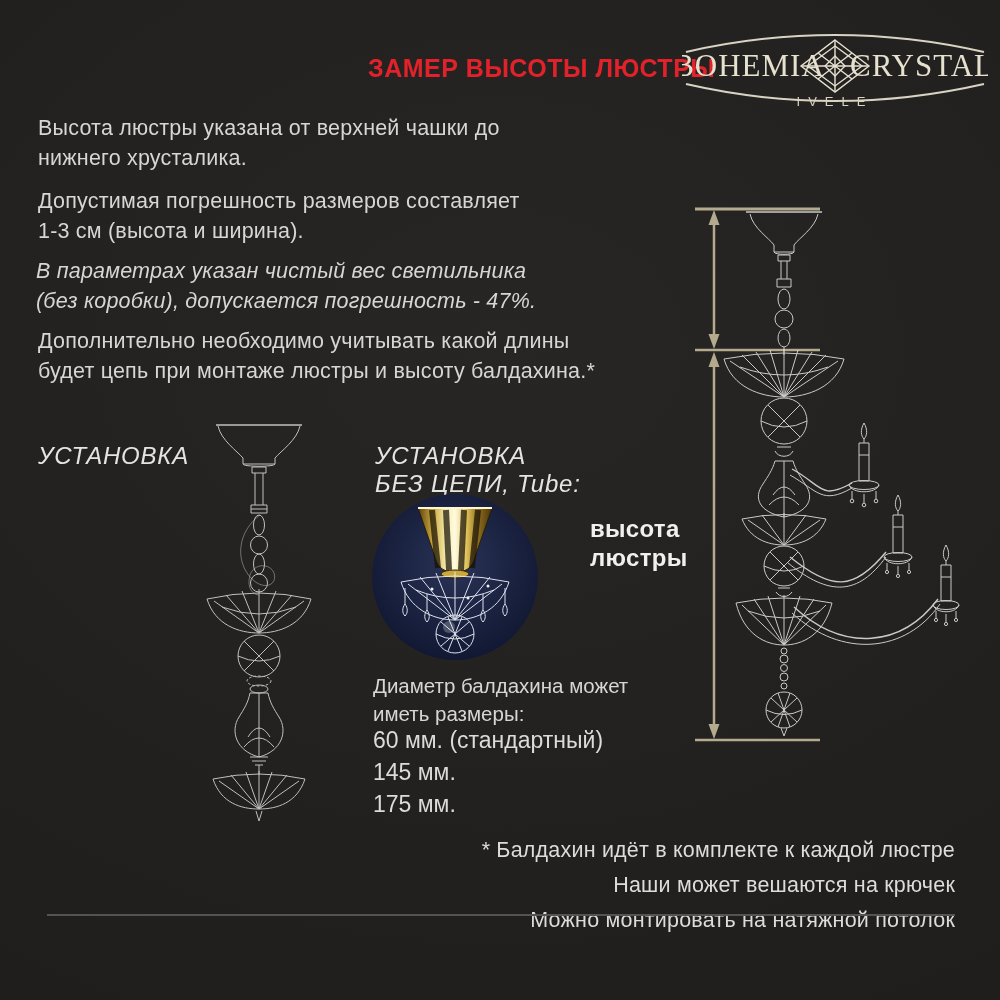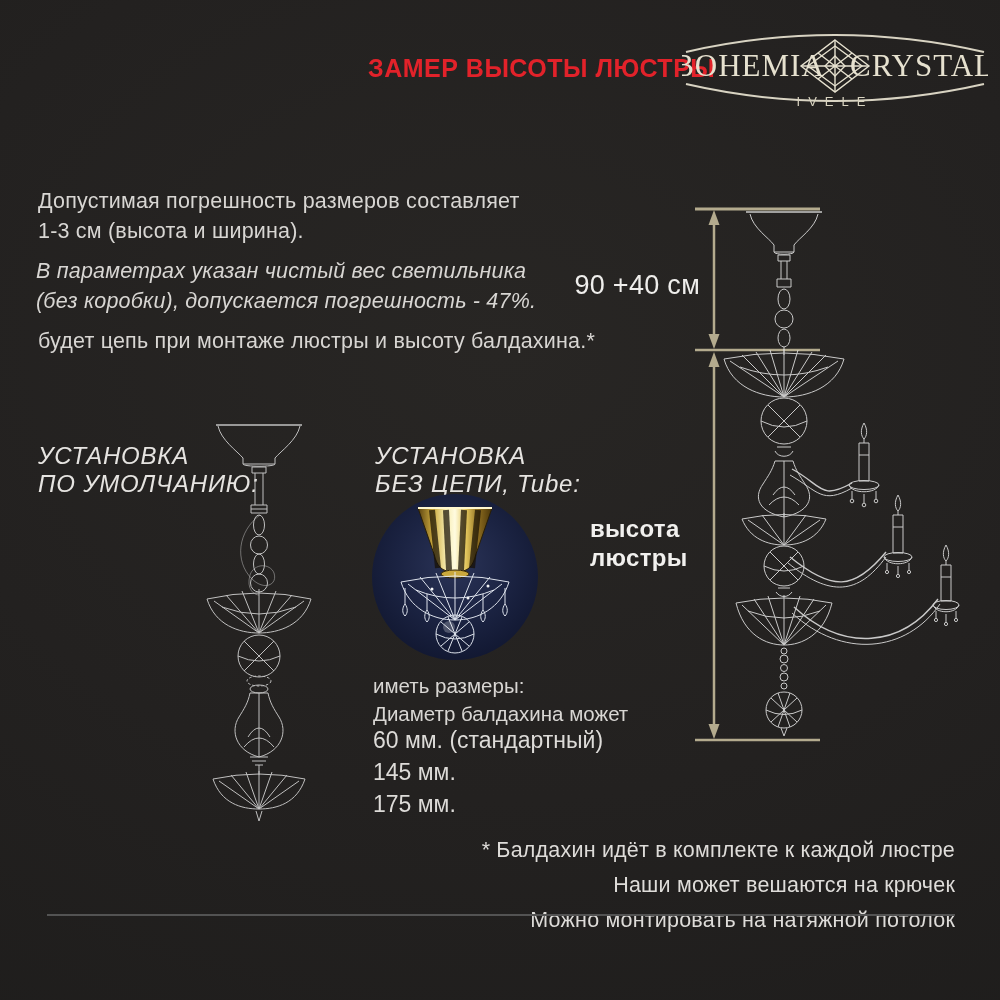--- a/index.html
+++ b/index.html
@@ -53,35 +53,39 @@
     <text x="240" y="50" text-anchor="middle" font-size="31" fill="#e6e1cf" letter-spacing="1">CRYSTAL</text>
     <g stroke="#e6e1cf" stroke-width="1.4" fill="none">
       <path d="M153,14 L187,40 L153,66 L119,40 Z"></path>
       <path d="M153,20 L180,40 L153,60 L126,40 Z"></path>
       <path d="M153,14 L153,66 M119,40 L187,40 M136,27 L170,53 M170,27 L136,53"></path>
       <path d="M153,30 L163,40 L153,50 L143,40 Z"></path>
     </g>
     <text class="ivele" x="153" y="80" text-anchor="middle" font-size="13" fill="#d8d3c0" letter-spacing="8" style="font-family:'Liberation Sans',sans-serif">IVELE</text>
   </svg>
 
+  <div class="abs note" style="left:38px;top:113px;">
+    <div>Высота люстры указана от верхней чашки до</div>
+    <div>нижнего хрусталика.</div>
+  </div>
   <div class="abs note" style="left:38px;top:186px;">
     <div>Допустимая погрешность размеров составляет</div>
     <div>1-3 см (высота и ширина).</div>
   </div>
   <div class="abs note" style="left:36px;top:256px;font-style:italic;">
     <div>В параметрах указан чистый вес светильника</div>
     <div>(без коробки), допускается погрешность - 47%.</div>
   </div>
   <div class="abs note" style="left:38px;top:326px;">
+    <div>Дополнительно необходимо учитывать какой длины</div>
     <div>будет цепь при монтаже люстры и высоту балдахина.*</div>
   </div>
 
   <div class="abs sec-h" style="left:38px;top:442px;">
     <div>УСТАНОВКА</div>
-    <div>ПО УМОЛЧАНИЮ:</div>
   </div>
   <div class="abs sec-h" style="left:375px;top:442px;">
     <div>УСТАНОВКА</div>
     <div>БЕЗ ЦЕПИ, Tube:</div>
   </div>
 
   <svg class="abs" style="left:194px;top:419px;" width="130" height="410" viewBox="0 0 130 410" stroke="#d6d6d6" fill="none" stroke-width="1" opacity="0.88">
     <g>
       <line x1="22" y1="6" x2="108" y2="6" stroke-width="1.5"></line>
       <path d="M24,7 C27,21 43,32 49,39 L49,45 L81,45 L81,39 C87,32 103,21 106,7"></path>
@@ -166,30 +170,29 @@
         <path d="M69,128 L97,152 M97,128 L69,152 M64,140 Q83,150 102,140 M76,123 L90,157 M90,123 L76,157"></path>
         <circle cx="77" cy="133" r="6" fill="rgba(255,255,255,0.25)" stroke="none"></circle>
         <circle cx="60" cy="95" r="1.5" fill="#ffffff" stroke="none"></circle>
         <circle cx="96" cy="104" r="1.5" fill="#ffffff" stroke="none"></circle>
         <circle cx="116" cy="92" r="1.5" fill="#ffffff" stroke="none"></circle>
       </g>
     </svg>
   </div>
 
   <div class="abs canopy-intro" style="left:373px;top:672px;">
+    <div>Диаметр балдахина может</div>
     <div>иметь размеры:</div>
-    <div>Диаметр балдахина может</div>
   </div>
   <div class="abs canopy-size" style="left:373px;top:724px;">
     <div>60 мм. (стандартный)</div>
     <div>145 мм.</div>
     <div>175 мм.</div>
   </div>
 
-  <div class="abs measure-label" style="left:540px;top:270px;width:160px;">90 +40 см</div>
   <div class="abs height-label" style="left:590px;top:514px;width:110px;">
     <div>высота</div>
     <div>люстры</div>
   </div>
 
   <svg class="abs" style="left:640px;top:195px;" width="340" height="560" viewBox="0 0 340 560">
 
     <g stroke="#b4ab8e" fill="#b4ab8e">
       <line x1="55" y1="14" x2="180" y2="14" stroke-width="3"></line>
       <line x1="74" y1="22" x2="74" y2="148" stroke-width="2.5"></line>

